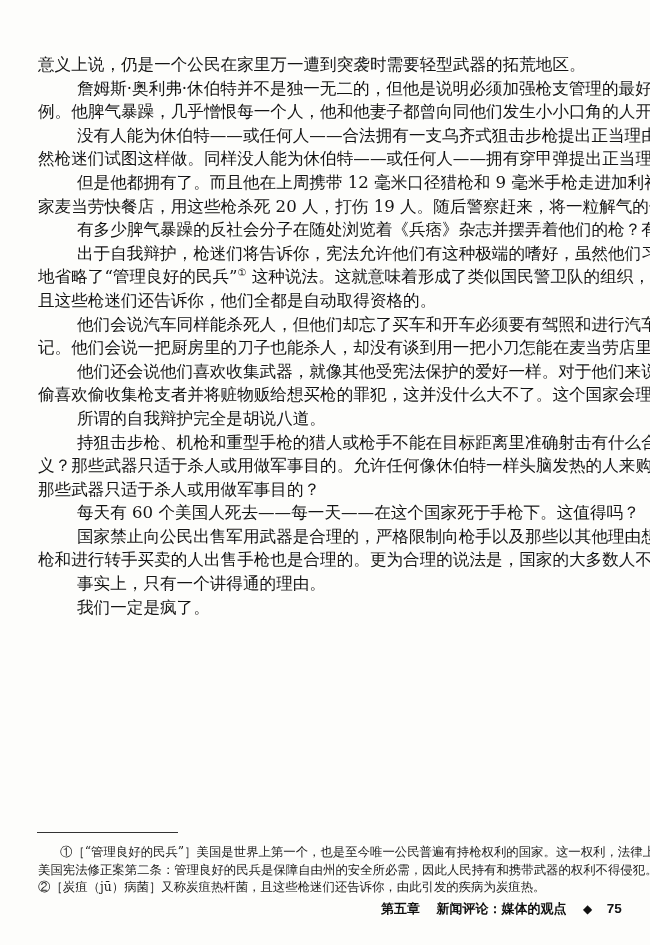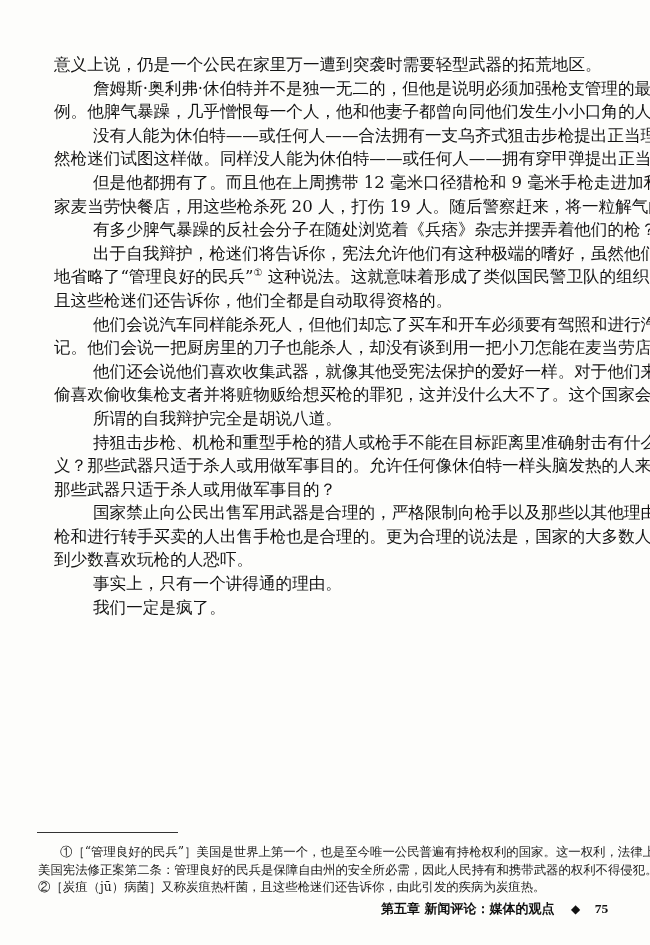--- a/index.html
+++ b/index.html
@@ -5,21 +5,21 @@
   html, body { margin: 0; padding: 0; }
   body {
     width: 650px; height: 945px; overflow: hidden;
     background: #fdfdfb;
     color: #141414;
     font-family: "DejaVu Serif", "Liberation Serif", serif;
     position: relative;
   }
   .page { position: absolute; left: 0; top: 0; width: 650px; height: 945px; }
   .body-text {
-    position: absolute; left: 54px; top: 53px; width: 568px;
+    position: absolute; left: 38px; top: 53px; width: 568px;
   }
   .line {
     display: block;
     height: 23.6px; line-height: 23.6px;
     font-size: 16.6px;
     white-space: nowrap;
     text-align: justify;
     text-align-last: justify;
     letter-spacing: 0;
   }
@@ -39,23 +39,23 @@
     text-align: justify; text-align-last: justify;
   }
   .note-line.last { text-align-last: left; }
   .note-line.indent { padding-left: 22px; }
   .footer {
     position: absolute; left: 381px; top: 899px; height: 20px;
     font-family: "DejaVu Sans", "Liberation Sans", sans-serif;
     font-size: 13px; font-weight: bold; color: #111;
     white-space: nowrap; line-height: 20px;
   }
-  .footer .chapter { }
+  .footer .chapter { margin-right: 12px; }
   .footer .diamond { margin: 0 10px 0 12px; font-size: 12px; }
-  .footer .pagenum { font-family: Liberation Serif, serif; font-size: 13.5px; }
+  .footer .pagenum { font-family: Liberation Sans, sans-serif; font-size: 13.5px; }
 </style>
 </head>
 <body>
 
 <div class="page">
   <div class="body-text" id="body-text">
       <span class="line last">意义上说，仍是一个公民在家里万一遭到突袭时需要轻型武器的拓荒地区。</span>
       <span class="line indent">詹姆斯·奥利弗·休伯特并不是独一无二的，但他是说明必须加强枪支管理的最好实</span>
       <span class="line last">例。他脾气暴躁，几乎憎恨每一个人，他和他妻子都曾向同他们发生小小口角的人开枪。</span>
       <span class="line indent">没有人能为休伯特——或任何人——合法拥有一支乌齐式狙击步枪提出正当理由，虽</span>
@@ -67,23 +67,23 @@
       <span class="line"><span>地省略了“管理良好的民兵”</span><sup class="fn">①</sup><span> 这种说法。这就意味着形成了类似国民警卫队的组织，而</span></span>
       <span class="line last">且这些枪迷们还告诉你，他们全都是自动取得资格的。</span>
       <span class="line indent">他们会说汽车同样能杀死人，但他们却忘了买车和开车必须要有驾照和进行汽车登</span>
       <span class="line">记。他们会说一把厨房里的刀子也能杀人，却没有谈到用一把小刀怎能在麦当劳店里制造</span>
       <span class="line indent">他们还会说他们喜欢收集武器，就像其他受宪法保护的爱好一样。对于他们来说，小</span>
       <span class="line">偷喜欢偷收集枪支者并将赃物贩给想买枪的罪犯，这并没什么大不了。这个国家会理解喜</span>
       <span class="line indent last">所谓的自我辩护完全是胡说八道。</span>
       <span class="line indent">持狙击步枪、机枪和重型手枪的猎人或枪手不能在目标距离里准确射击有什么合理的意</span>
       <span class="line">义？那些武器只适于杀人或用做军事目的。允许任何像休伯特一样头脑发热的人来购买他喜</span>
       <span class="line last">那些武器只适于杀人或用做军事目的？</span>
+      <span class="line indent last">每天有 60 个美国人死去——每一天——在这个国家死于手枪下。这值得吗？</span>
       <span class="line indent">国家禁止向公民出售军用武器是合理的，严格限制向枪手以及那些以其他理由想拥有手</span>
       <span class="line">枪和进行转手买卖的人出售手枪也是合理的。更为合理的说法是，国家的大多数人不应该受</span>
-      <span class="line last">到少数喜欢玩枪的人恐吓。</span>
       <span class="line indent last">事实上，只有一个讲得通的理由。</span>
       <span class="line indent last">我们一定是疯了。</span>
     </div>
 
   <div class="rule"></div>
   <div class="notes" id="notes">
       <span class="note-line indent">①［“管理良好的民兵”］美国是世界上第一个，也是至今唯一公民普遍有持枪权利的国家。这一权利，法律上源于</span>
       <span class="note-line last">美国宪法修正案第二条：管理良好的民兵是保障自由州的安全所必需，因此人民持有和携带武器的权利不得侵犯。</span>
       <span class="note-line last">②［炭疽（jū）病菌］又称炭疽热杆菌，且这些枪迷们还告诉你，由此引发的疾病为炭疽热。</span>
     </div>

